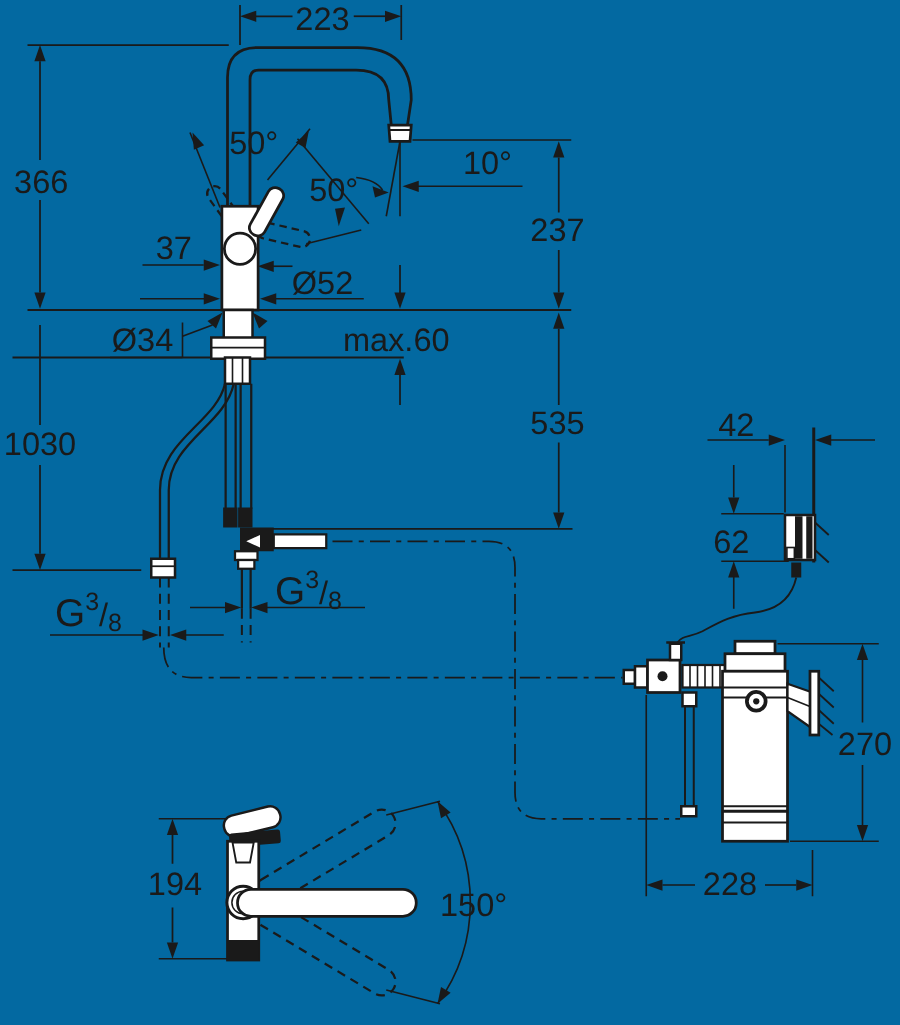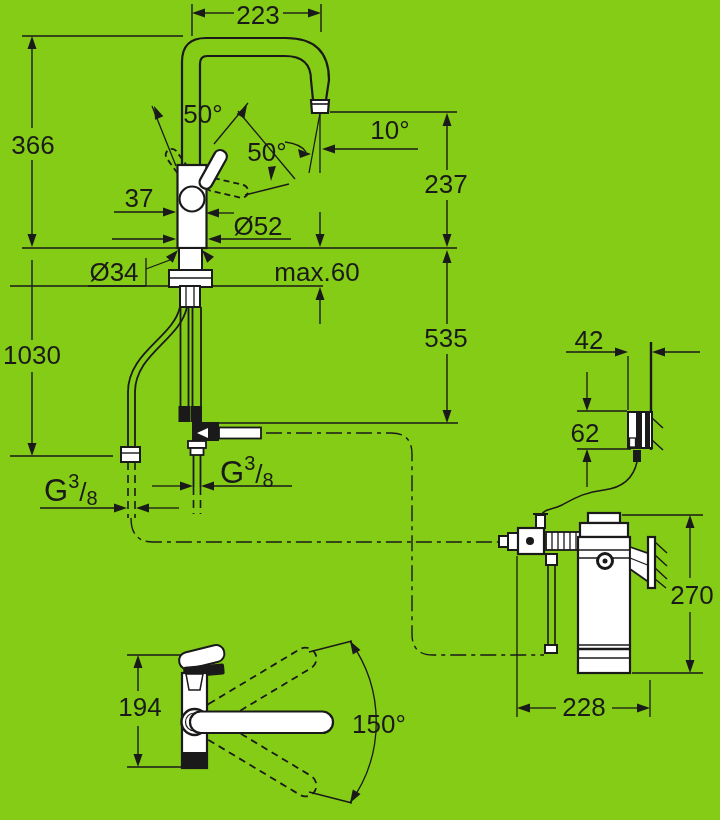--- a/index.html
+++ b/index.html
@@ -1,16 +1,16 @@
 <!DOCTYPE html>
 <html><head>
 <meta charset="utf-8">
 <style>
   html,body{margin:0;padding:0;background:#ffffff;}
-  .sheet{position:relative;width:720px;height:820px;background:#84cc16;overflow:hidden;
+  .sheet{position:relative;width:720px;height:820px;background:#0369a1;overflow:hidden;
          font-family:"Liberation Sans", sans-serif;}
   svg{position:absolute;left:0;top:0;}
   .dim{font-family:"Liberation Sans", sans-serif;font-size:26px;fill:#1a1a1a;}
   .dim-mid{text-anchor:middle;}
   .gbig{font-size:31px;}
   .gsml{font-size:20px;}
   .gslash{font-size:26px;}
 </style>
 </head>
 <body>

